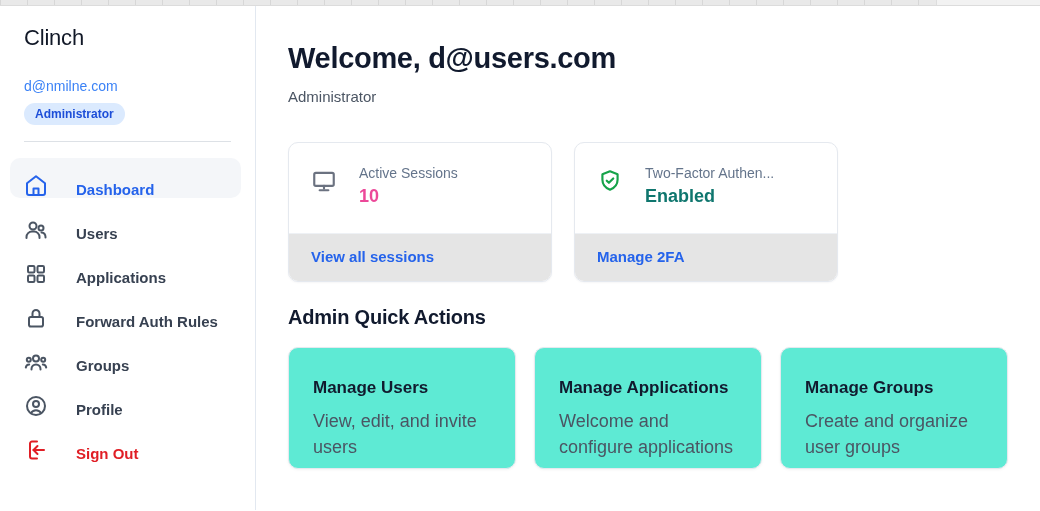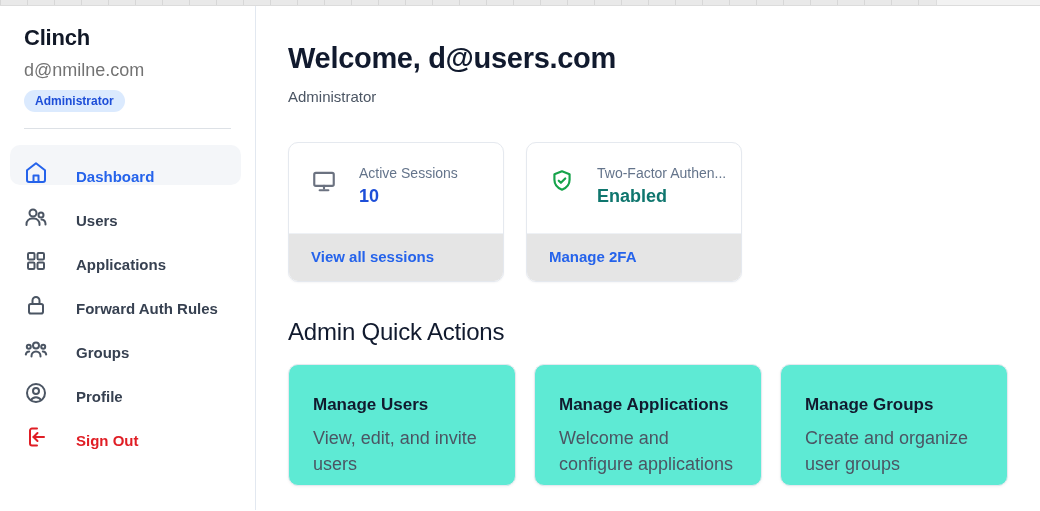--- a/index.html
+++ b/index.html
@@ -26,22 +26,22 @@
   
   .app { display: flex; height: 504px; }
 
   
   .sidebar {
     width: 256px; flex: 0 0 256px;
     background: #ffffff;
     border-right: 1px solid #e2e8f0;
     padding: 19px 24px 0 24px;
   }
-  .brand { font-size: 22px; font-weight: bold; color: #111827; letter-spacing: -0.2px; }
-  .email { margin-top: 9px; font-size: 18px; color: #737373; }
+  .brand { font-size: 22px; font-weight: normal; color: #111827; letter-spacing: -0.2px; }
+  .email { margin-top: 27px; font-size: 14px; color: #3b82f6; }
   .role-badge {
     display: inline-block; margin-top: 9px;
     background: #dbeafe; color: #1d4ed8;
     font-size: 12px; font-weight: bold;
     padding: 4px 11px; border-radius: 999px;
   }
   .sidebar-divider { border: none; border-top: 1px solid #dde1e6; margin: 16px 0 16px 0; }
 
   .nav { display: flex; flex-direction: column; gap: 4px; margin-left: -14px; margin-right: -10px; }
   .nav-item {
@@ -58,43 +58,43 @@
   .nav-item.danger .nav-icon { color: #e01e25; }
   .nav-icon svg { width: 24px; height: 24px; }
 
   
   .main { flex: 1; padding: 36px 0 0 32px; background: #ffffff; }
   .welcome-title { font-size: 29px; font-weight: bold; color: #111a2e; letter-spacing: -0.3px; }
   .welcome-subtitle { margin-top: 13px; font-size: 15px; color: #4b5563; }
 
   .stat-row { display: flex; gap: 22px; margin-top: 37px; }
   .stat-card {
-    width: 216px; background: #ffffff;
+    width: 264px; background: #ffffff;
     border: 1px solid #e5e9ef; border-radius: 10px;
     overflow: hidden;
     box-shadow: 0 1px 2px rgba(15,23,42,0.04);
   }
   .stat-body { display: flex; gap: 22px; padding: 22px 20px 26px 22px; }
   .stat-icon { width: 26px; height: 26px; flex: 0 0 26px; margin-top: 3px; }
   .stat-icon svg { width: 26px; height: 26px; }
   .stat-icon.gray { color: #6b7280; }
   .stat-icon.green { color: #16a34a; }
   .stat-label {
     font-size: 14px; color: #64748b;
     white-space: nowrap; overflow: hidden; max-width: 150px;
   }
-  .stat-value { margin-top: 5px; font-size: 18px; font-weight: bold; color: #1d4ed8; }
+  .stat-value { margin-top: 5px; font-size: 18px; font-weight: bold; color: #ec4899; }
   .stat-value.green { color: #0f766e; }
   .stat-footer {
     background: #e5e5e5; border-top: 1px solid #eef1f5;
     padding: 14px 20px 15px 22px;
   }
   .stat-link { font-size: 15px; font-weight: bold; color: #2563eb; text-decoration: none; cursor: pointer; }
 
-  .section-title { margin-top: 36px; font-size: 24px; font-weight: normal; color: #111a2e; letter-spacing: -0.2px; }
+  .section-title { margin-top: 24px; font-size: 20px; font-weight: bold; color: #111a2e; letter-spacing: -0.2px; }
 
   .actions-row { display: flex; gap: 18px; margin-top: 18px; }
   .action-card {
     width: 228px; height: 122px;
     background: #5eead4;
     border: 1px solid #e5e9ef; border-radius: 10px;
     padding: 30px 24px 0 24px;
     box-shadow: 0 1px 3px rgba(15,23,42,0.05);
     cursor: pointer;
   }

